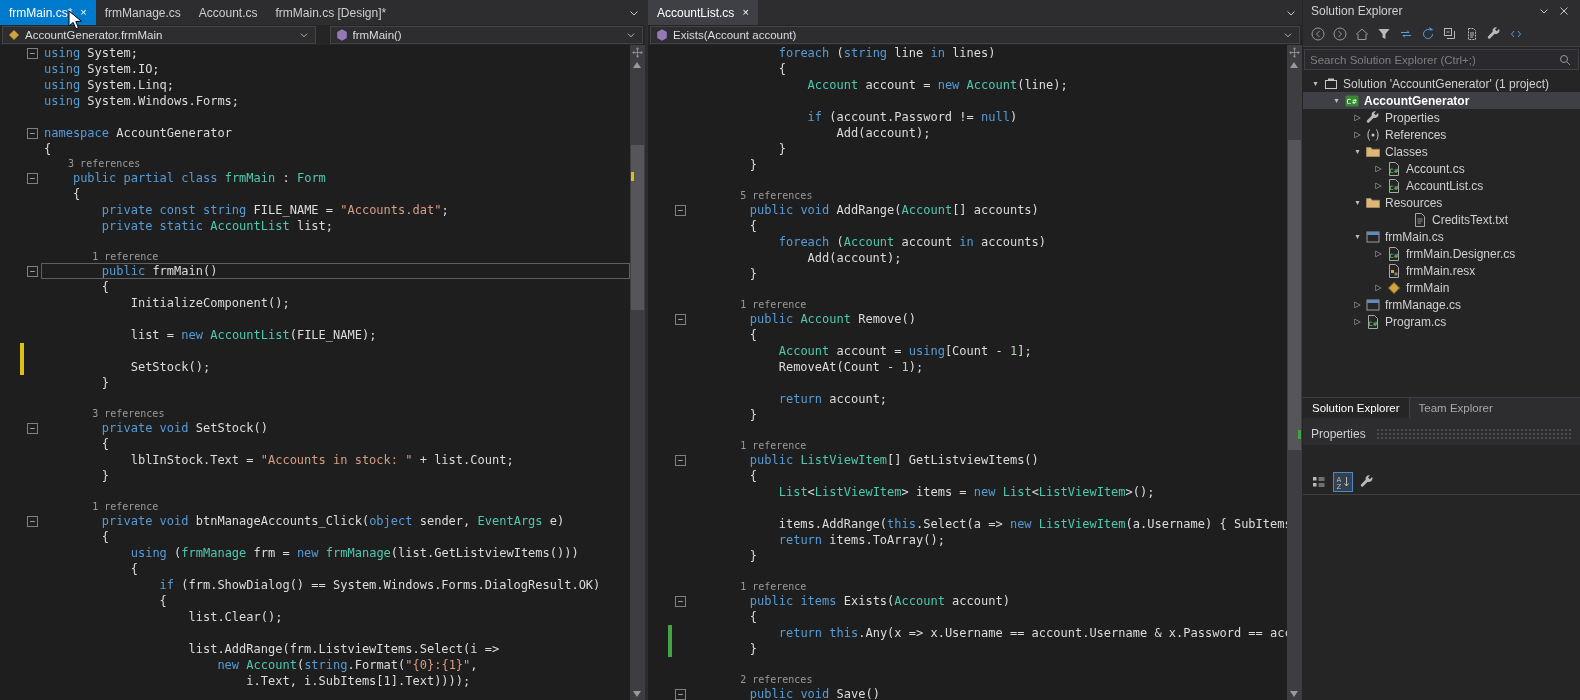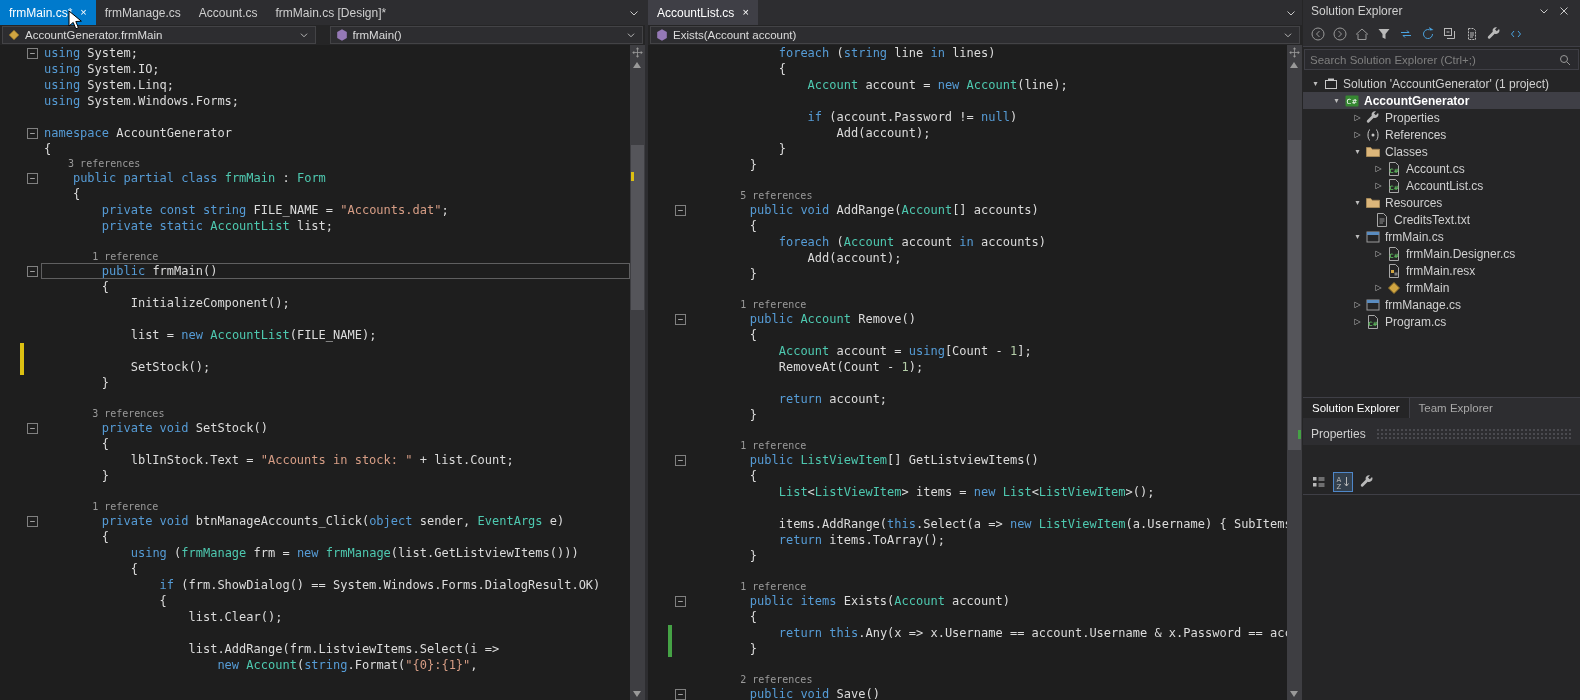--- a/index.html
+++ b/index.html
@@ -389,20 +389,26 @@
               <span class="chg"></span>
               <span class="outl"></span>
               <span class="codeln"><span class="tk-p">                    list.AddRange(frm.ListviewItems.Select(i =&gt;</span></span>
             </div>
             <div class="cl">
               <span class="glyph"></span>
               <span class="chg"></span>
               <span class="outl"></span>
               <span class="codeln"><span class="tk-p">                        </span><span class="tk-k">new</span><span class="tk-p"> </span><span class="tk-t">Account</span><span class="tk-p">(</span><span class="tk-k">string</span><span class="tk-p">.Format(</span><span class="tk-s">"{0}:{1}"</span><span class="tk-p">,</span></span>
             </div>
+            <div class="cl">
+              <span class="glyph"></span>
+              <span class="chg"></span>
+              <span class="outl"></span>
+              <span class="codeln"><span class="tk-p">                            i.Text, i.SubItems[1].Text))));</span></span>
+            </div>
           </div>
         <div class="vscroll">
           <span class="sgrip">
               <svg width="16" height="16" viewBox="0 0 16 16" fill="none">
                 <path d="M8 1.5l2 2.5H6zM8 14.5l-2-2.5h4zM1.5 8l2.5-2v4zM14.5 8l-2.5 2V6z" fill="#999"></path>
                 <path d="M3.5 8h9M8 3.5v9" stroke="#999"></path>
               </svg>
             </span>
           <span class="sarr up"></span>
           <div class="sthumb" style="top:100px;height:165px;"></div>
@@ -879,21 +885,21 @@
           </div>
           <div class="trow" style="padding-left: 48px;">
             <span class="exp">▾</span>
             <span class="ticon">
               <svg width="16" height="16" viewBox="0 0 16 16" fill="none">
                 <path d="M1.5 3.5h4.2l1.6 1.8h7.2v7.2H1.5z" fill="#dcb67a" stroke="#a58858"></path>
               </svg>
             </span>
             <span class="lbl">Resources</span>
           </div>
-          <div class="trow" style="padding-left: 57px;">
+          <div class="trow" style="padding-left: 95px;">
             <span class="exp"></span>
             <span class="ticon">
               <svg width="16" height="16" viewBox="0 0 16 16" fill="none">
                 <path d="M3.5 1.5h6l3 3v10h-9z" stroke="#a8a8a8"></path>
                 <path d="M5.5 7h5M5.5 9h5M5.5 11h3.5" stroke="#8f8f8f"></path>
               </svg>
             </span>
             <span class="lbl">CreditsText.txt</span>
           </div>
           <div class="trow" style="padding-left: 48px;">

